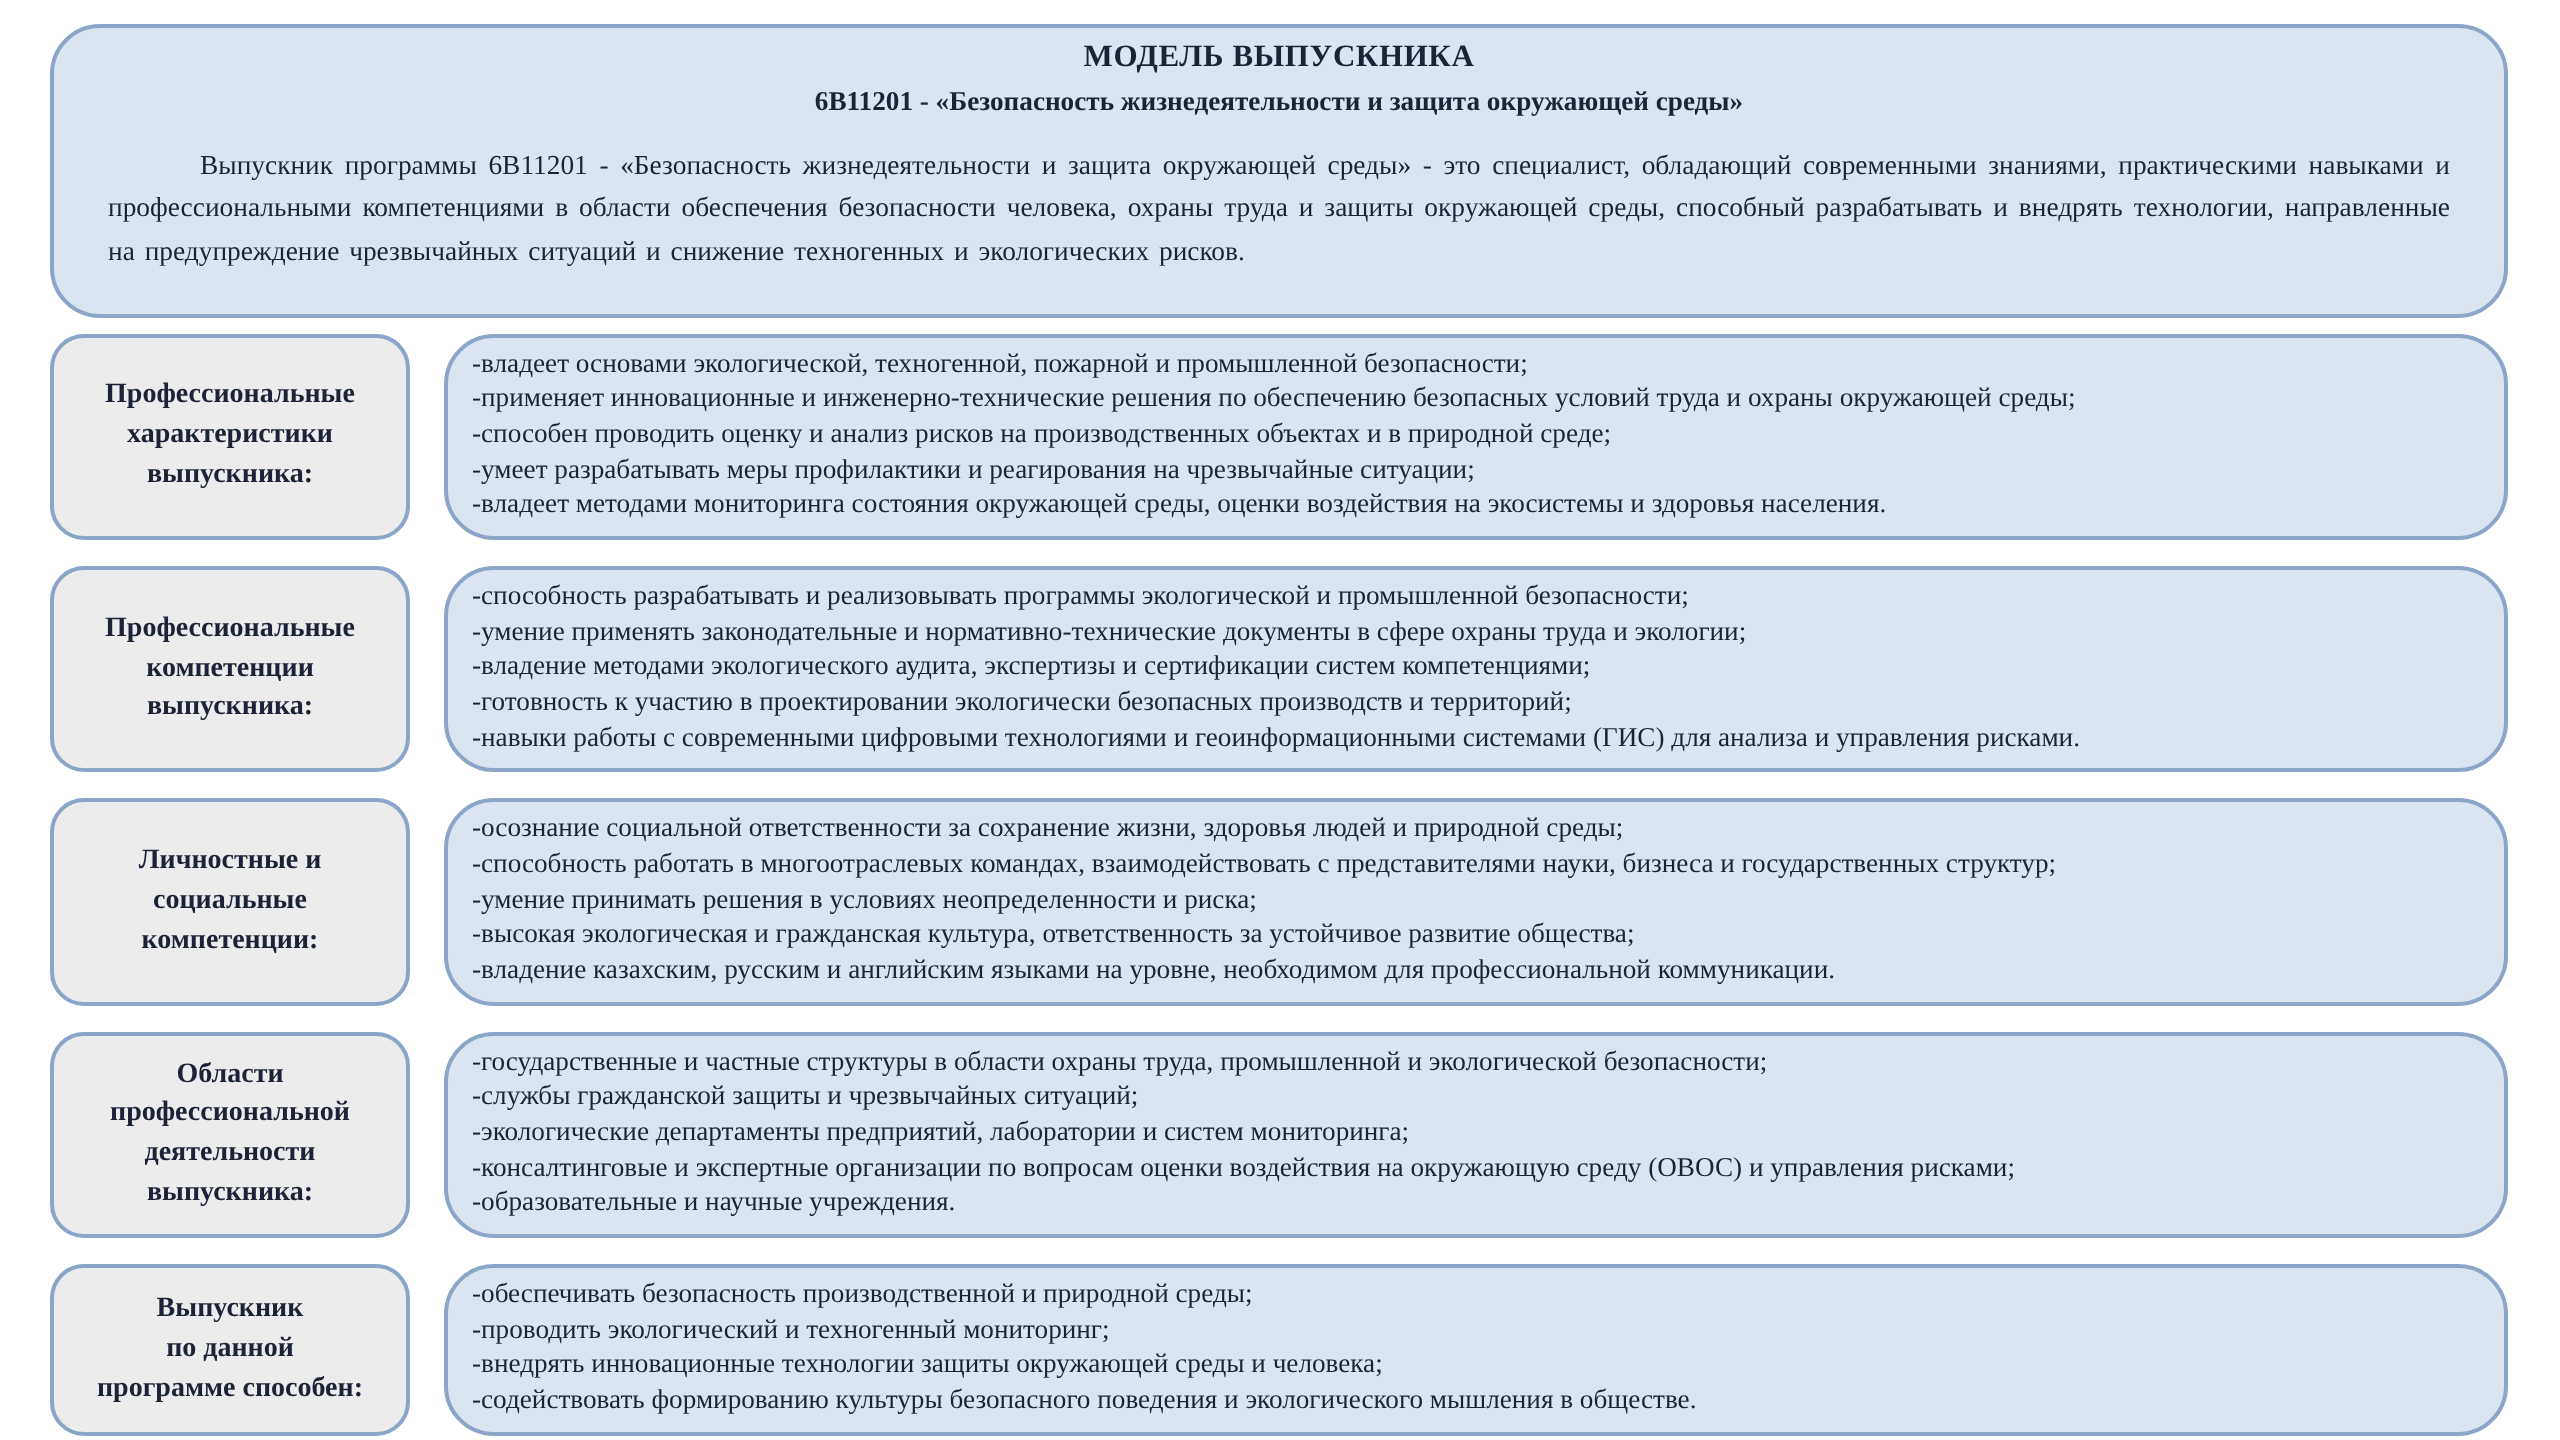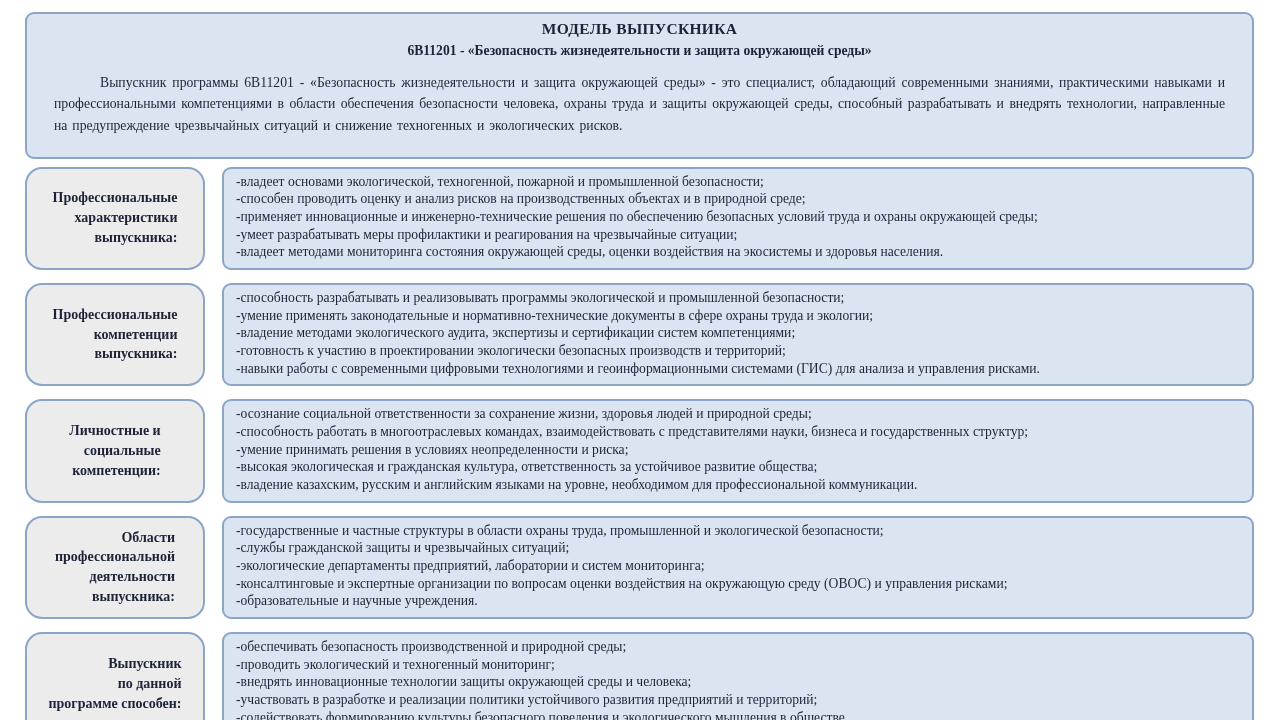--- a/index.html
+++ b/index.html
@@ -17,21 +17,21 @@
     color: var(--text);
     overflow: hidden;
   }
   .page {
     width: 1280px; height: 720px;
     padding: 12px 26px 10px 25px;
   }
   .blue-box {
     background: var(--box-fill-blue);
     border: 2px solid var(--box-border);
-    border-radius: 9px;
+    border-radius: 25px;
     font-family: Liberation Serif, serif;
   }
   .header-box {
     padding: 5px 15px 8px 15px;
     margin-bottom: 8px;
   }
   .header-title {
     margin: 0;
     text-align: center;
     font-size: 15.5px;
@@ -63,21 +63,21 @@
   .row:last-child { margin-bottom: 0; }
   .label-box {
     flex: 0 0 180px;
     width: 180px;
     background: var(--box-fill-gray);
     border: 2px solid var(--box-border);
     border-radius: 17px;
     display: flex;
     align-items: center;
     justify-content: center;
-    text-align: right;
+    text-align: center;
     padding: 6px 4px;
   }
   .label-box .label-text {
     font-weight: bold;
     font-size: 14px;
     line-height: 1.42;
     white-space: pre-line;
   }
   .content-box {
     flex: 1;
@@ -103,22 +103,22 @@
   </section>
 
   <section class="row">
     <div class="label-box">
       <span class="label-text">Профессиональные
 характеристики
 выпускника:</span>
     </div>
     <div class="blue-box content-box">
       <div class="content-line">-владеет основами экологической, техногенной,  пожарной и промышленной безопасности;</div>
+      <div class="content-line">-применяет инновационные  и инженерно-технические  решения по обеспечению безопасных условий труда и охраны окружающей среды;</div>
       <div class="content-line">-способен проводить  оценку и анализ рисков на производственных  объектах и в природной среде;</div>
-      <div class="content-line">-применяет инновационные  и инженерно-технические  решения по обеспечению безопасных условий труда и охраны окружающей среды;</div>
       <div class="content-line">-умеет разрабатывать  меры профилактики  и реагирования  на чрезвычайные  ситуации;</div>
       <div class="content-line">-владеет методами мониторинга  состояния окружающей среды, оценки воздействия на экосистемы и здоровья населения.</div>
     </div>
   </section>
 
   <section class="row">
     <div class="label-box">
       <span class="label-text">Профессиональные
 компетенции
 выпускника:</span>
@@ -166,18 +166,17 @@
   <section class="row">
     <div class="label-box">
       <span class="label-text">Выпускник
 по данной
 программе способен:</span>
     </div>
     <div class="blue-box content-box">
       <div class="content-line">-обеспечивать  безопасность  производственной  и природной  среды;</div>
       <div class="content-line">-проводить  экологический и техногенный  мониторинг;</div>
       <div class="content-line">-внедрять  инновационные  технологии  защиты  окружающей среды и человека;</div>
-      <div class="content-line">-участвовать  в разработке и реализации  политики  устойчивого развития  предприятий  и территорий;</div>
       <div class="content-line">-содействовать формированию  культуры  безопасного поведения  и экологического мышления в обществе.</div>
     </div>
   </section>
 
 </div>
 
 </body></html>

